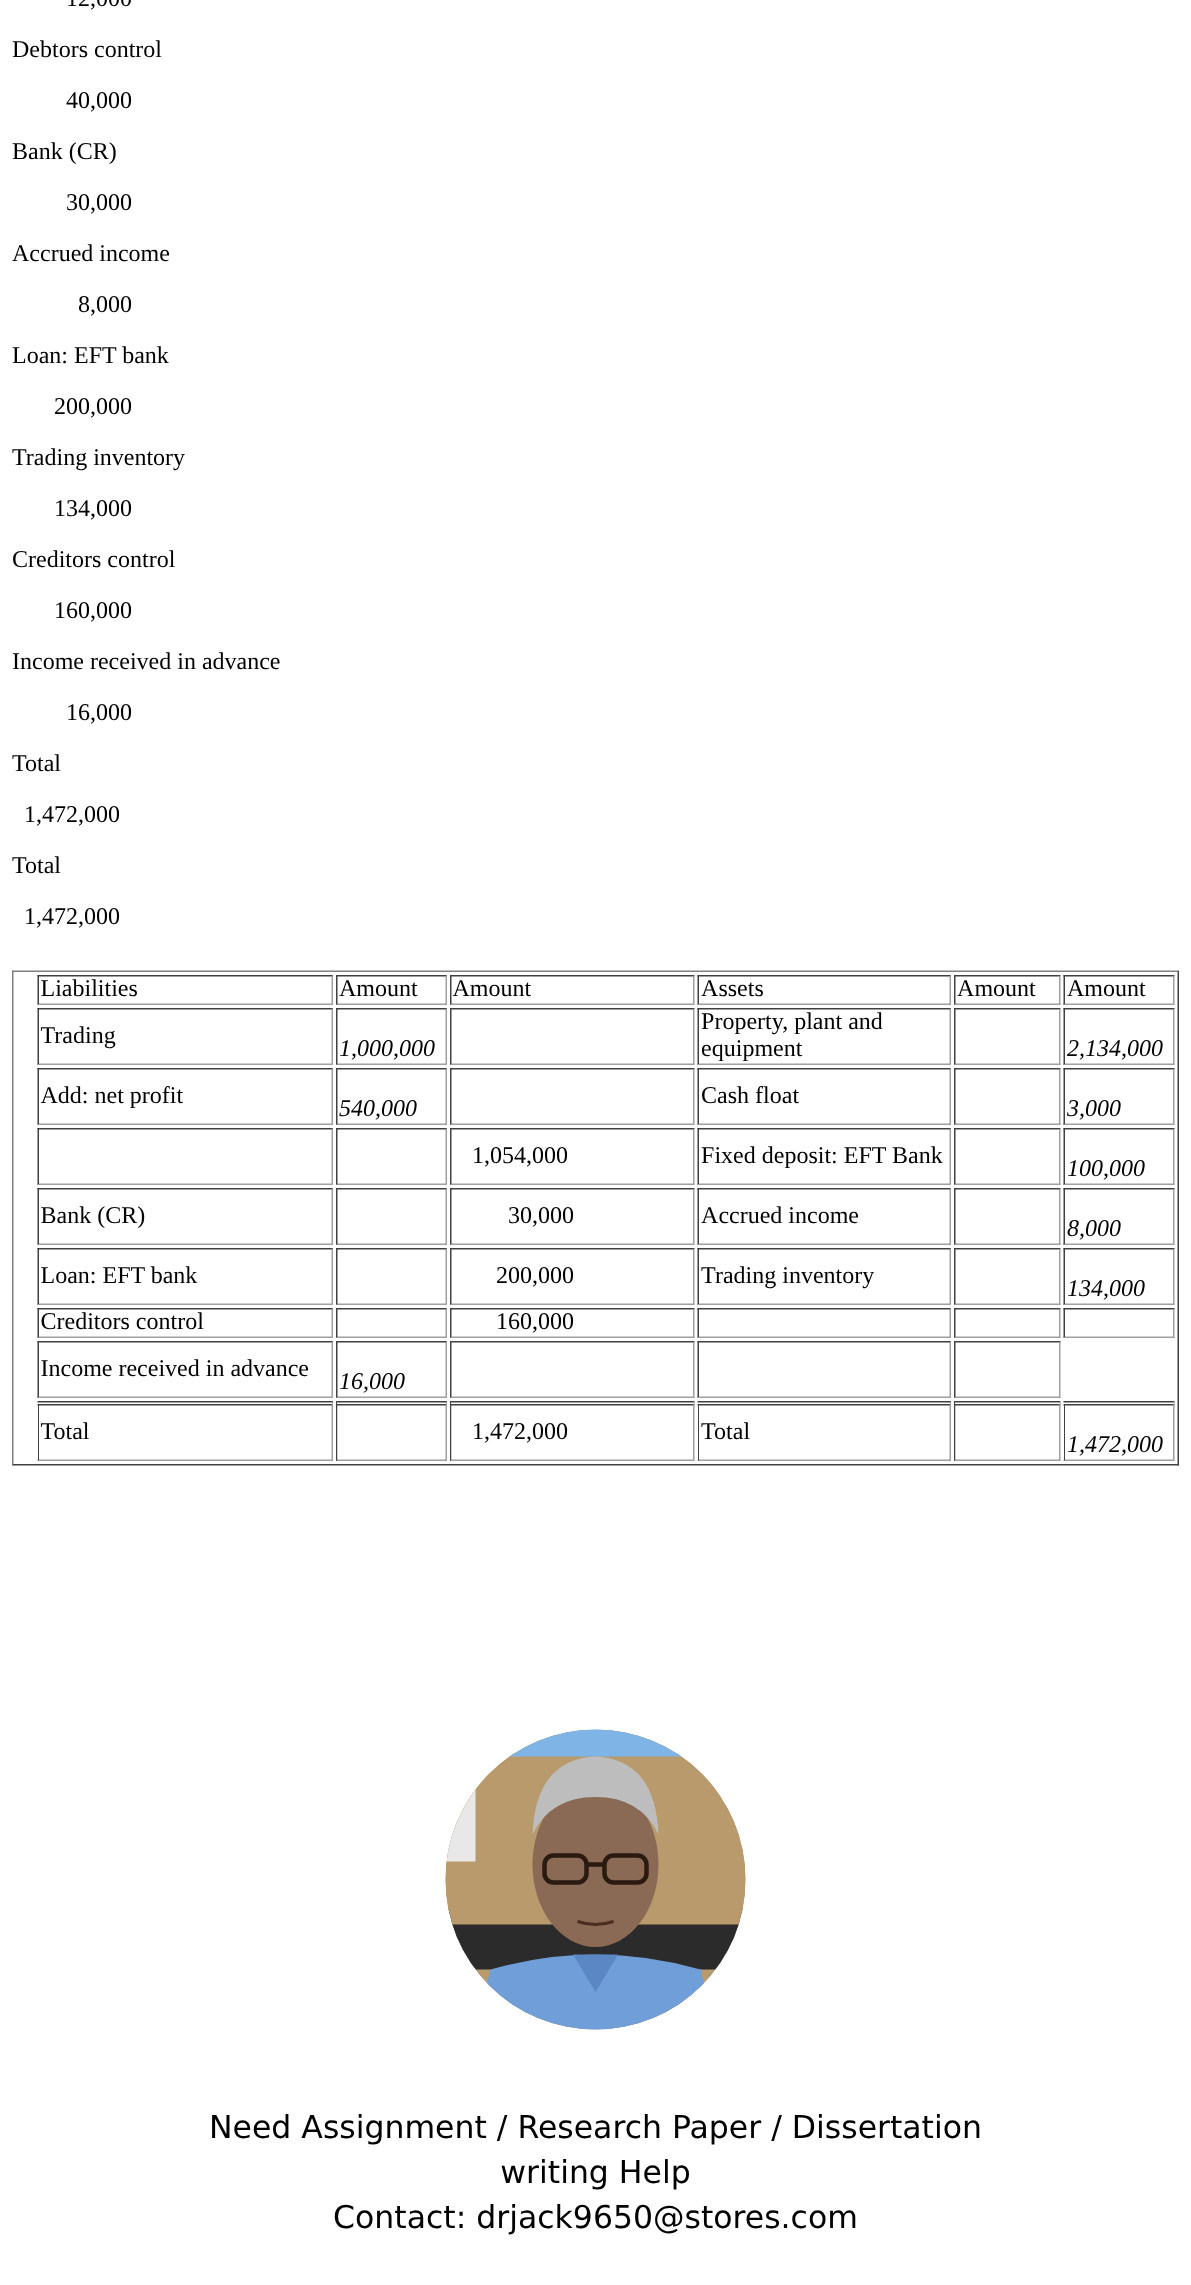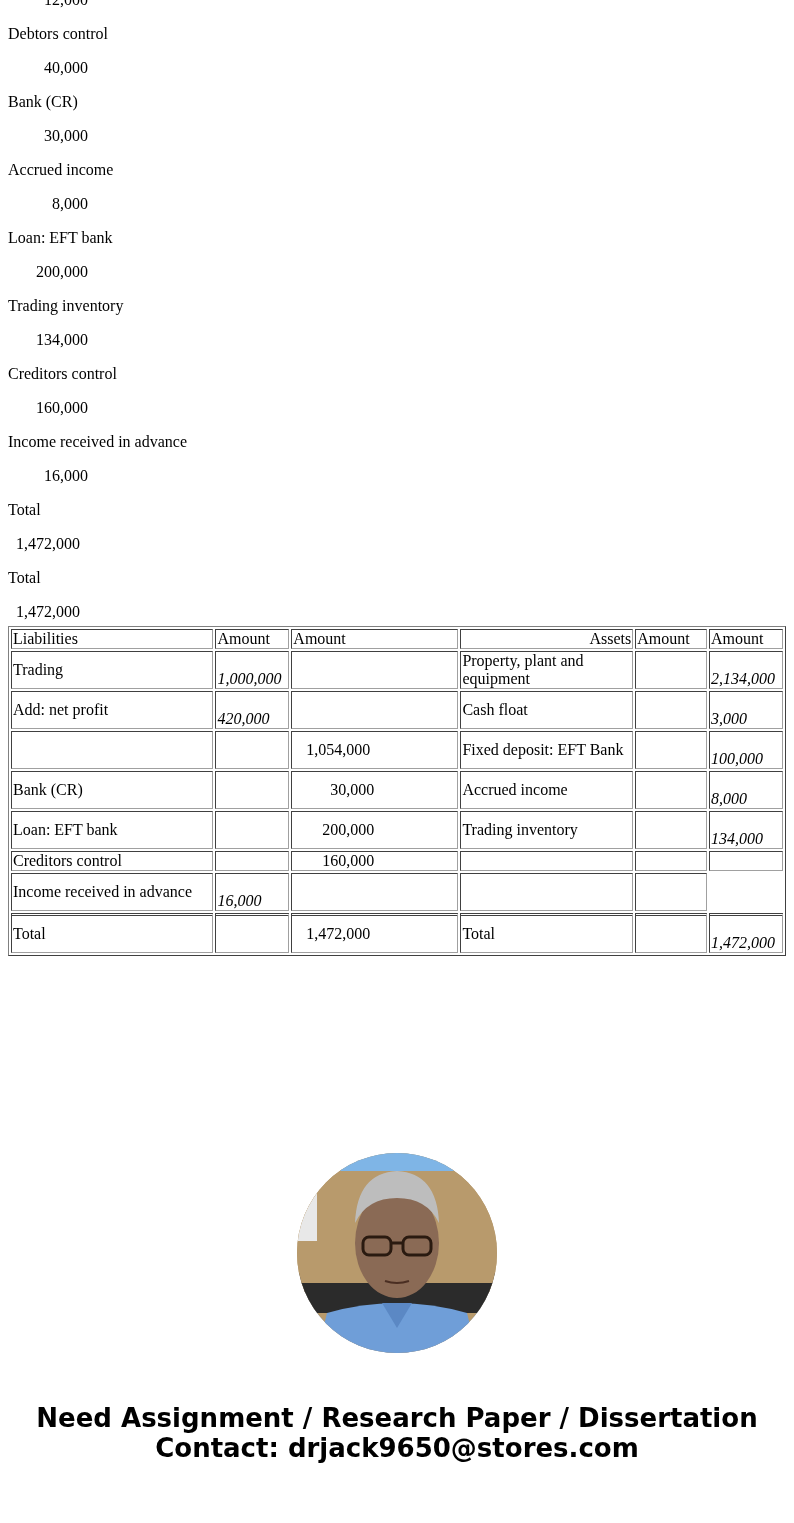--- a/index.html
+++ b/index.html
@@ -11,42 +11,43 @@
       font-family: "Liberation Serif", serif;
       font-size: 16px;
       color: #000;
     }
     .flow { position: absolute; left: 8px; top: -17px; width: 778px; }
     .flow p { margin: 0; height: 34px; line-height: 18px; padding-top: 8px; box-sizing: border-box; }
     .amt-inner { display: inline-block; width: 80px; text-align: right; }
 
     table.bs {
       position: absolute;
-      left: 8px; top: 626px;
+      left: 8px; top: 647px;
       width: 778px;
       border-collapse: separate;
       border-spacing: 2px;
       border: 1px solid #808080;
       border-right-color: #404040;
       border-bottom-color: #404040;
+      padding-left: 14px;
     }
     table.bs td {
       border: 1px solid #404040;
       border-right-color: #a0a0a0;
       border-bottom-color: #a0a0a0;
       padding: 0 1px;
       font-size: 16px;
       line-height: 18px;
       vertical-align: middle;
     }
     table.bs td.bottom { vertical-align: bottom; font-style: italic; }
     table.bs td.c-lab { width: 200px; }
     table.bs td.c-a1 { width: 70px; }
     table.bs td.c-a2 { width: 164px; }
-    table.bs td.c-alab { width: 170px; text-align: right; }
+    table.bs td.c-alab { width: 170px; }
     table.bs td.c-a3 { width: 68px; }
     table.bs td.c-a4 { width: 70px; }
     tr.hdr td { height: 18px; }
     tr.tall td { height: 36px; }
     tr.short td { height: 18px; }
     tr.total td { height: 36px; border-top: 3px double #404040; }
     .pad-mid { padding-left: 12px !important; }
 
     .avatar {
       position: absolute;
@@ -54,22 +55,22 @@
       width: 200px; height: 200px;
       border-radius: 50%;
       overflow: hidden;
       background: linear-gradient(180deg, #7fb5e6 0%, #7fb5e6 8%, #a78c62 8%, #b89a6c 60%, #2a2a2a 60%, #2a2a2a 70%, #6f9ed8 70%, #5b8ccc 100%);
     }
     .promo {
       position: absolute;
       left: 0; top: 1403px; width: 794px;
       text-align: center;
       font-family: "DejaVu Sans", sans-serif;
-      font-weight: bold;
-      font-size: 26px;
+      font-weight: normal;
+      font-size: 21px;
       line-height: 30px;
     }
   </style>
 </head>
 <body>
 
 <div class="flow">
   <p><span class="amt-inner">12,000</span></p>
   <p>Debtors control</p>
   <p><span class="amt-inner">40,000</span></p>
@@ -105,21 +106,21 @@
   <tr class="tall">
     <td>Trading</td>
     <td class="bottom">1,000,000</td>
     <td></td>
     <td>Property, plant and equipment</td>
     <td></td>
     <td class="bottom">2,134,000</td>
   </tr>
   <tr class="tall">
     <td>Add: net profit</td>
-    <td class="bottom">420,000</td>
+    <td class="bottom">540,000</td>
     <td></td>
     <td>Cash float</td>
     <td></td>
     <td class="bottom">3,000</td>
   </tr>
   <tr class="tall">
     <td></td>
     <td></td>
     <td style="padding-left:14px">1,054,000</td>
     <td>Fixed deposit: EFT Bank</td>
@@ -181,14 +182,15 @@
     <path d="M58 70 Q60 20 100 18 Q140 20 142 70 Q130 45 100 45 Q70 45 58 70 Z" fill="#bdbdbd"></path>
     <rect x="66" y="84" width="28" height="18" rx="6" fill="none" stroke="#2a1a10" stroke-width="3"></rect>
     <rect x="106" y="84" width="28" height="18" rx="6" fill="none" stroke="#2a1a10" stroke-width="3"></rect>
     <line x1="94" y1="90" x2="106" y2="90" stroke="#2a1a10" stroke-width="3"></line>
     <path d="M88 128 Q100 132 112 128" stroke="#4a2e22" stroke-width="2" fill="none"></path>
   </svg>
 </div>
 
 <div class="promo">
   <div>Need Assignment / Research Paper / Dissertation</div>
+  <div>writing Help</div>
   <div>Contact: drjack9650@stores.com</div>
 </div>
 
 </body></html>

